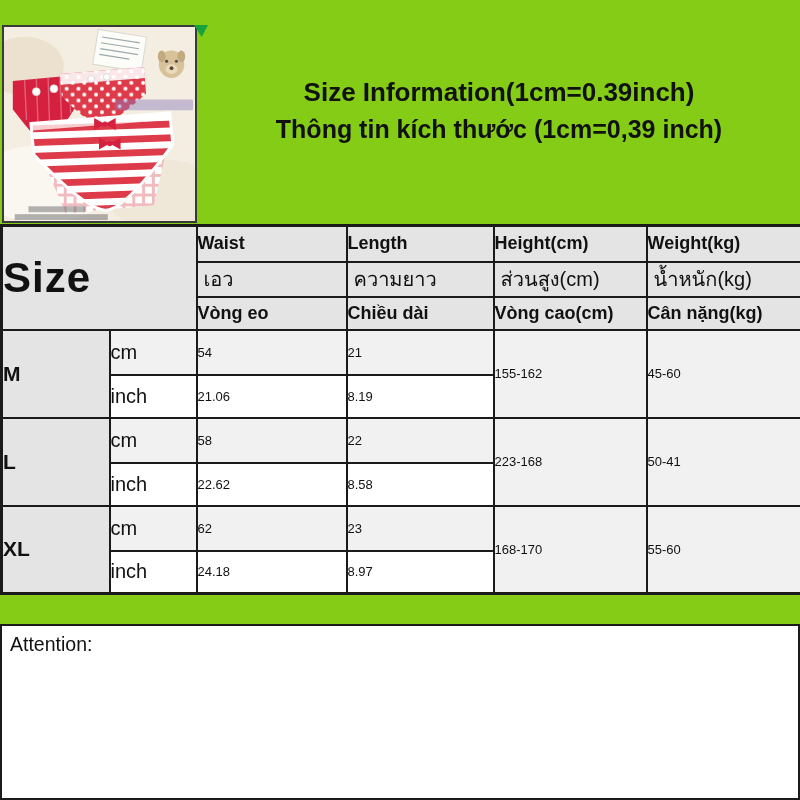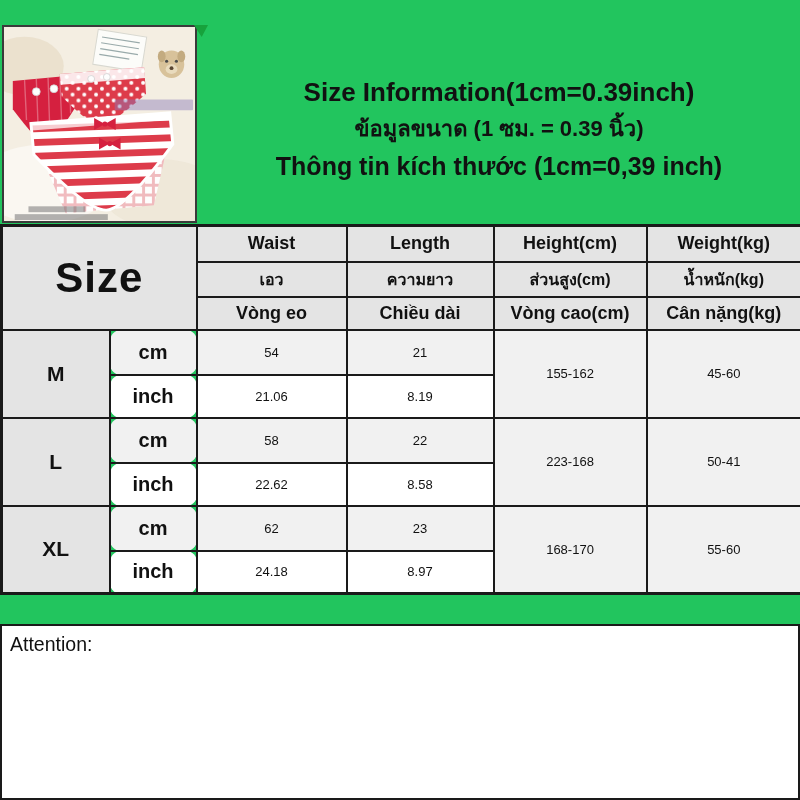--- a/index.html
+++ b/index.html
@@ -1,45 +1,45 @@
 <!DOCTYPE html>
 <html><head>
 <meta charset="utf-8">
 <style>
   * { margin:0; padding:0; box-sizing:border-box; }
   html,body { width:800px; height:800px; background:#ffffff; }
   body { font-family:"Liberation Sans","DejaVu Sans",sans-serif; color:#111; }
-  .page { position:relative; width:800px; height:800px; background:#22c55e; overflow:hidden; }
+  .page { position:relative; width:800px; height:800px; background:#84cc16; overflow:hidden; }
 
   
   .photo { position:absolute; left:2px; top:25px; width:195px; height:198px;
            border:2px solid #3a3a3a; background:#f4eee2; }
   .photo svg { display:block; width:100%; height:100%; }
   .corner-flag { position:absolute; left:194px; top:25px; width:14px; height:12px;
                  background:#17a23c; clip-path:polygon(0 0,100% 0,55% 100%); }
 
   
   .title-block { position:absolute; left:198px; top:74px; width:602px; text-align:center; }
   .title-en { font-size:26px; font-weight:bold; line-height:36px; }
   .title-th { font-size:22px; font-weight:bold; line-height:37px; }
   .title-vi { font-size:25px; font-weight:bold; line-height:38px; }
 
   
   table.size-table { position:absolute; left:0; top:224px; width:800px;
                      border-collapse:collapse; table-layout:fixed;
                      border:3px solid #1a1a1a; }
-  .size-table td { border:2px solid #1a1a1a; text-align:center; vertical-align:middle;
+  .size-table td { border:2px solid #1a1a1a; text-align:left; vertical-align:middle;
                    overflow:hidden; background:#ffffff; }
   .r-h1 { height:36px; } .r-h2 { height:35px; } .r-h3 { height:33px; }
   .r-cm { height:45px; } .r-in { height:43px; }
   td.hdr   { background:#e4e4e4; font-weight:bold; font-size:18px; }
-  td.hdr-th{ background:#e4e4e4; font-weight:bold; font-size:16px; }
+  td.hdr-th{ background:#e4e4e4; font-weight:normal; font-size:20px;padding-left:6px; }
   td.size-big { background:#e4e4e4; font-weight:bold; font-size:42px; letter-spacing:1px; }
   td.size-cell { background:#e4e4e4; font-weight:bold; font-size:21px; }
-  td.unit { font-weight:bold; font-size:20px;border-radius:11px; }
+  td.unit { font-weight:normal; font-size:20px; }
   td.tint { background:#f1f1f1; }
   td.val  { font-size:13px; }
 
   
   .attention { position:absolute; left:0; top:624px; width:800px; height:176px;
                border:2px solid #1a1a1a; background:#ffffff;
                padding:4px 8px 0 8px; font-size:19.5px; line-height:1.5; }
 </style>
 </head>
 <body>
@@ -122,21 +122,20 @@
 
       <rect x="112" y="74" width="80" height="11" rx="1" fill="#8a7ab8" opacity="0.45"></rect>
       <rect x="24" y="183" width="58" height="6" fill="#777777" opacity="0.55"></rect>
       <rect x="10" y="191" width="95" height="6" fill="#777777" opacity="0.55"></rect>
     </svg>
   </div>
   <div class="corner-flag"></div>
 
   <div class="title-block">
     <div class="title-en">Size Information(1cm=0.39inch)</div>
-    <div class="title-th">ข้อมูลขนาด (1 ซม. = 0.39 นิ้ว)</div>
     <div class="title-vi">Thông tin kích thước (1cm=0,39 inch)</div>
   </div>
 
   <table class="size-table">
     <colgroup>
       <col style="width:108px">
         <col style="width:87px">
         <col style="width:150px">
       <col style="width:147px">
         <col style="width:153px">

